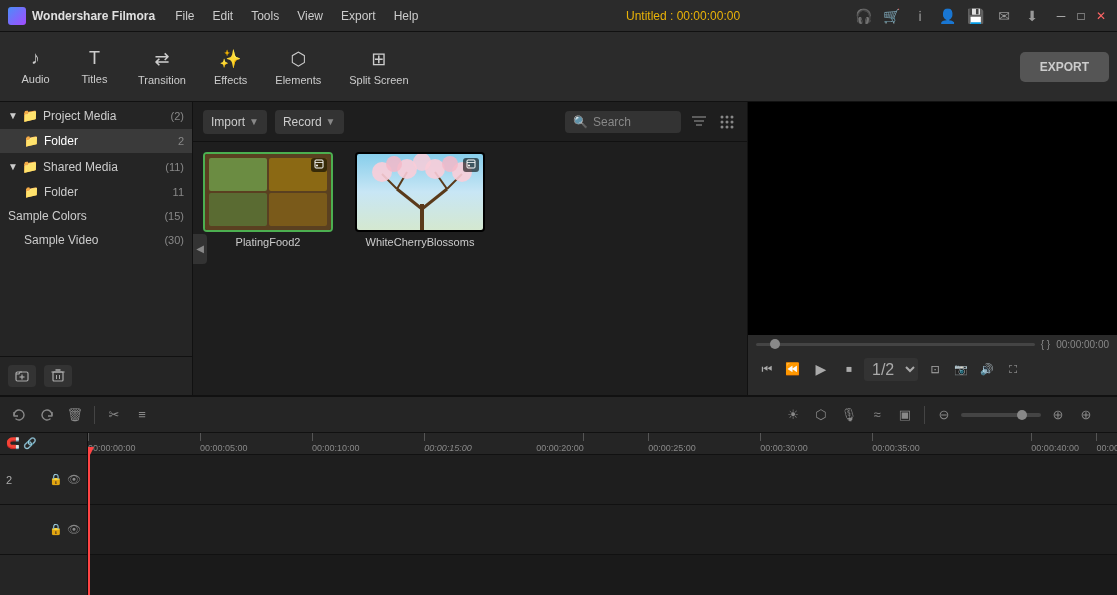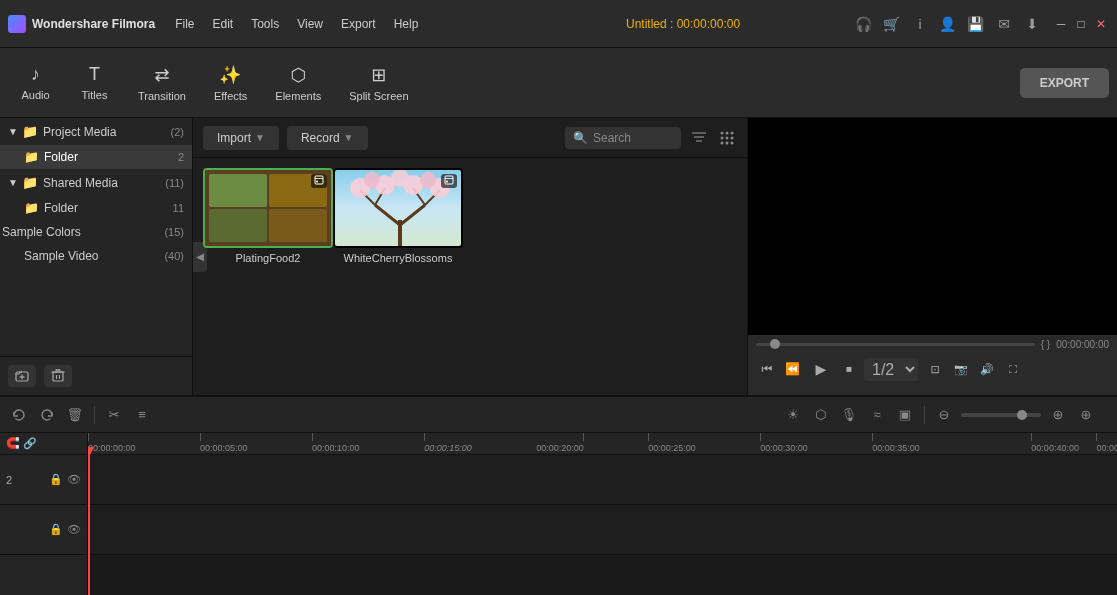--- a/index.html
+++ b/index.html
@@ -10,21 +10,21 @@
       font-family: 'Segoe UI', Arial, sans-serif;
       font-size: 12px;
       color: #ccc;
       overflow: hidden;
       display: flex;
       flex-direction: column;
     }
 
     
     #title-bar {
-      height: 48px;
+      height: 32px;
       background: #2b2b2b;
       display: flex;
       align-items: center;
       padding: 0 8px;
       flex-shrink: 0;
       border-bottom: 1px solid #111;
     }
     #title-bar .logo-area {
       display: flex;
       align-items: center;
@@ -234,21 +234,21 @@
       flex-shrink: 0;
     }
     .media-toolbar-btn {
       display: flex;
       align-items: center;
       gap: 4px;
       background: #333;
       border: none;
       border-radius: 4px;
       color: #ccc;
-      padding: 5px 14px;
+      padding: 5px 8px;
       font-size: 12px;
       cursor: pointer;
     }
     .search-box {
       display: flex;
       align-items: center;
       background: #333;
       border-radius: 4px;
       padding: 4px 8px;
       gap: 5px;
@@ -279,21 +279,21 @@
       align-items: center;
       justify-content: center;
       color: #888;
       cursor: pointer;
     }
     #media-grid {
       flex: 1;
       padding: 10px;
       display: flex;
       flex-wrap: wrap;
-      gap: 0;
+      gap: 22px;
       align-content: flex-start;
       overflow-y: auto;
     }
     .media-item {
       display: flex;
       flex-direction: column;
       cursor: pointer;
     }
     .media-thumb {
       width: 130px;
@@ -689,28 +689,28 @@
         <span>Shared Media</span>
         <span class="count">(11)</span>
       </div>
       <div class="sidebar-item">
         <span class="si-folder">📁</span>
         <span>Folder</span>
         <span class="count">11</span>
       </div>
     </div>
 
-    <div class="sidebar-item" style="padding-left:2px;">
+    <div class="sidebar-item" style="padding-left:8px;">
       <span>Sample Colors</span>
       <span class="count">(15)</span>
     </div>
 
     <div class="sidebar-item" style="padding-left:24px;">
       <span>Sample Video</span>
-      <span class="count">(40)</span>
+      <span class="count">(30)</span>
     </div>
 
     <div class="sidebar-footer">
       <div class="sidebar-footer-btn">
         <svg width="14" height="14" viewBox="0 0 14 14" fill="none">
           <rect x="1" y="3" width="12" height="9" rx="1.5" stroke="#aaa" stroke-width="1.2" fill="none"></rect>
           <path d="M1 5h3l1-2h2" stroke="#aaa" stroke-width="1.2" fill="none"></path>
           <line x1="7" y1="5.5" x2="7" y2="10.5" stroke="#aaa" stroke-width="1.2"></line>
           <line x1="4.5" y1="8" x2="9.5" y2="8" stroke="#aaa" stroke-width="1.2"></line>
         </svg>

